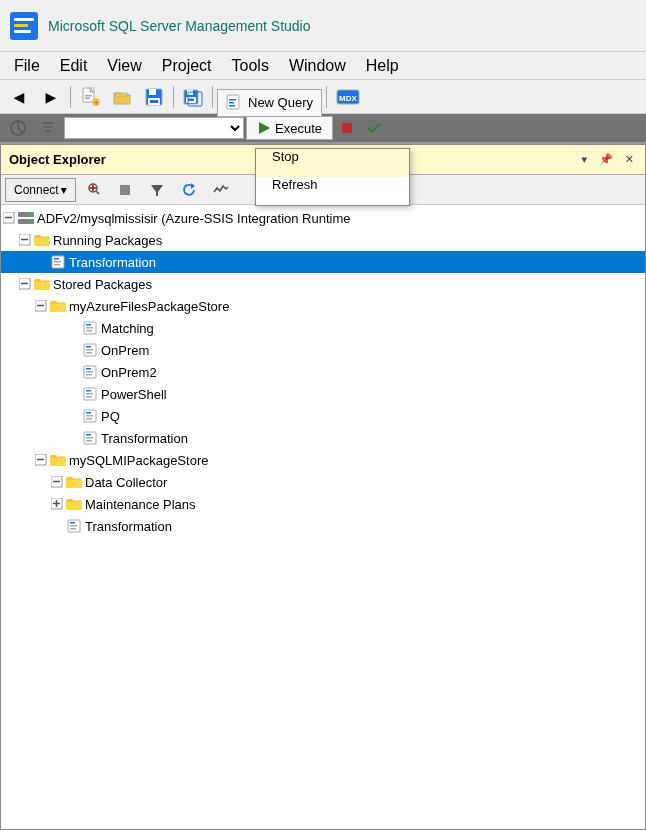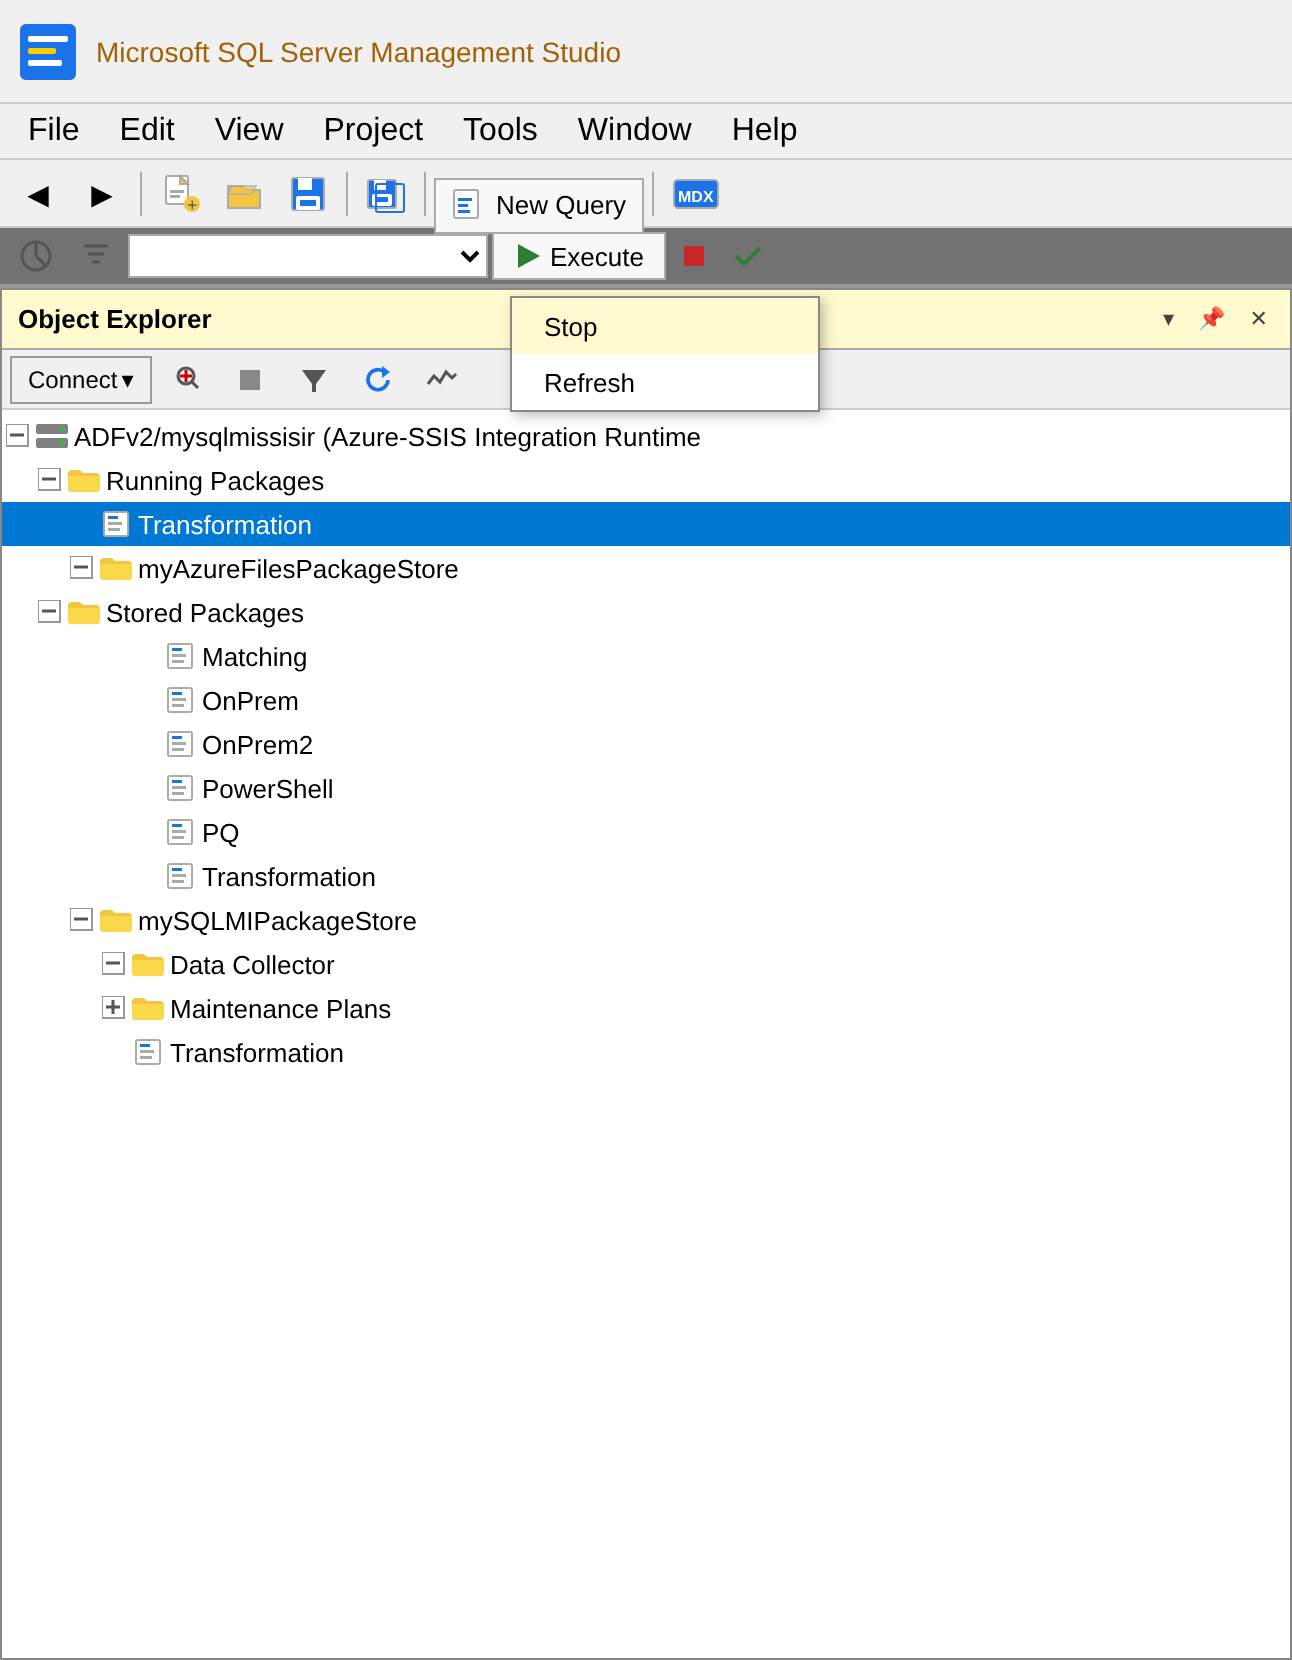--- a/index.html
+++ b/index.html
@@ -22,21 +22,21 @@
       gap: 8px;
       border-bottom: 1px solid #ccc;
     }
     .title-bar-icon {
       width: 32px;
       height: 32px;
       flex-shrink: 0;
     }
     .title-bar-text {
       font-size: 14px;
-      color: #a16207;
+      color: #0f766e;
     }
 
     
     .menu-bar {
       background: #f0f0f0;
       height: 28px;
       display: flex;
       align-items: center;
       padding: 0 4px;
       gap: 0;
@@ -250,21 +250,20 @@
       left: 255px;
       width: 155px;
       background: #fff;
       border: 1px solid #888;
       box-shadow: 2px 2px 6px rgba(0,0,0,0.25);
       z-index: 100;
     }
     .context-menu-item {
       height: 28px;
       display: flex;
-      align-items: center;
       padding: 0 16px;
       cursor: pointer;
       font-size: 13px;
     }
     .context-menu-item.highlighted {
       background: #fffacd;
     }
   </style>
 </head>
 <body>
@@ -479,50 +478,50 @@
             <rect x="1" y="1" width="12" height="12" rx="1" fill="#fff" stroke="#aaa"></rect>
             <rect x="3" y="3" width="5" height="1.5" fill="#1a73e8"></rect>
             <rect x="3" y="6" width="7" height="1.5" fill="#aaa"></rect>
             <rect x="3" y="9" width="6" height="1.5" fill="#aaa"></rect>
           </svg>
         </span>
         <span class="tree-label">Transformation</span>
       </div>
       <div class="tree-item">
         <span class="tree-indent"></span>
-        <span class="tree-indent"></span>
         <span class="tree-expander">
           <svg width="12" height="12" viewBox="0 0 12 12">
             <rect x="0" y="0" width="11" height="11" fill="#fff" stroke="#999"></rect>
             <line x1="2" y1="5.5" x2="9" y2="5.5" stroke="#555" stroke-width="1.5"></line>
           </svg>
         </span>
         <span class="tree-icon">
           <svg width="16" height="14" viewBox="0 0 16 14">
             <path d="M0 4 Q0 2 2 2 H6 L7.5 3.5 H14 Q16 3.5 16 5.5 V11 Q16 13 14 13 H2 Q0 13 0 11 Z" fill="#f5c542"></path>
             <path d="M0 5 H16 V11 Q16 13 14 13 H2 Q0 13 0 11 Z" fill="#f9d84a"></path>
           </svg>
         </span>
-        <span class="tree-label">myAzureFilesPackageStore</span>
-      </div>
-      <div class="tree-item">
+        <span class="tree-label">Stored Packages</span>
+      </div>
+      <div class="tree-item">
+        <span class="tree-indent"></span>
         <span class="tree-indent"></span>
         <span class="tree-expander">
           <svg width="12" height="12" viewBox="0 0 12 12">
             <rect x="0" y="0" width="11" height="11" fill="#fff" stroke="#999"></rect>
             <line x1="2" y1="5.5" x2="9" y2="5.5" stroke="#555" stroke-width="1.5"></line>
           </svg>
         </span>
         <span class="tree-icon">
           <svg width="16" height="14" viewBox="0 0 16 14">
             <path d="M0 4 Q0 2 2 2 H6 L7.5 3.5 H14 Q16 3.5 16 5.5 V11 Q16 13 14 13 H2 Q0 13 0 11 Z" fill="#f5c542"></path>
             <path d="M0 5 H16 V11 Q16 13 14 13 H2 Q0 13 0 11 Z" fill="#f9d84a"></path>
           </svg>
         </span>
-        <span class="tree-label">Stored Packages</span>
+        <span class="tree-label">myAzureFilesPackageStore</span>
       </div>
       <div class="tree-item">
         <span class="tree-indent"></span>
         <span class="tree-indent"></span>
         <span class="tree-indent"></span>
         <span class="tree-indent"></span>
         <span class="tree-expander" style="visibility: hidden;"></span>
         <span class="tree-icon">
           <svg width="14" height="14" viewBox="0 0 14 14">
             <rect x="1" y="1" width="12" height="12" rx="1" fill="#fff" stroke="#aaa"></rect>

